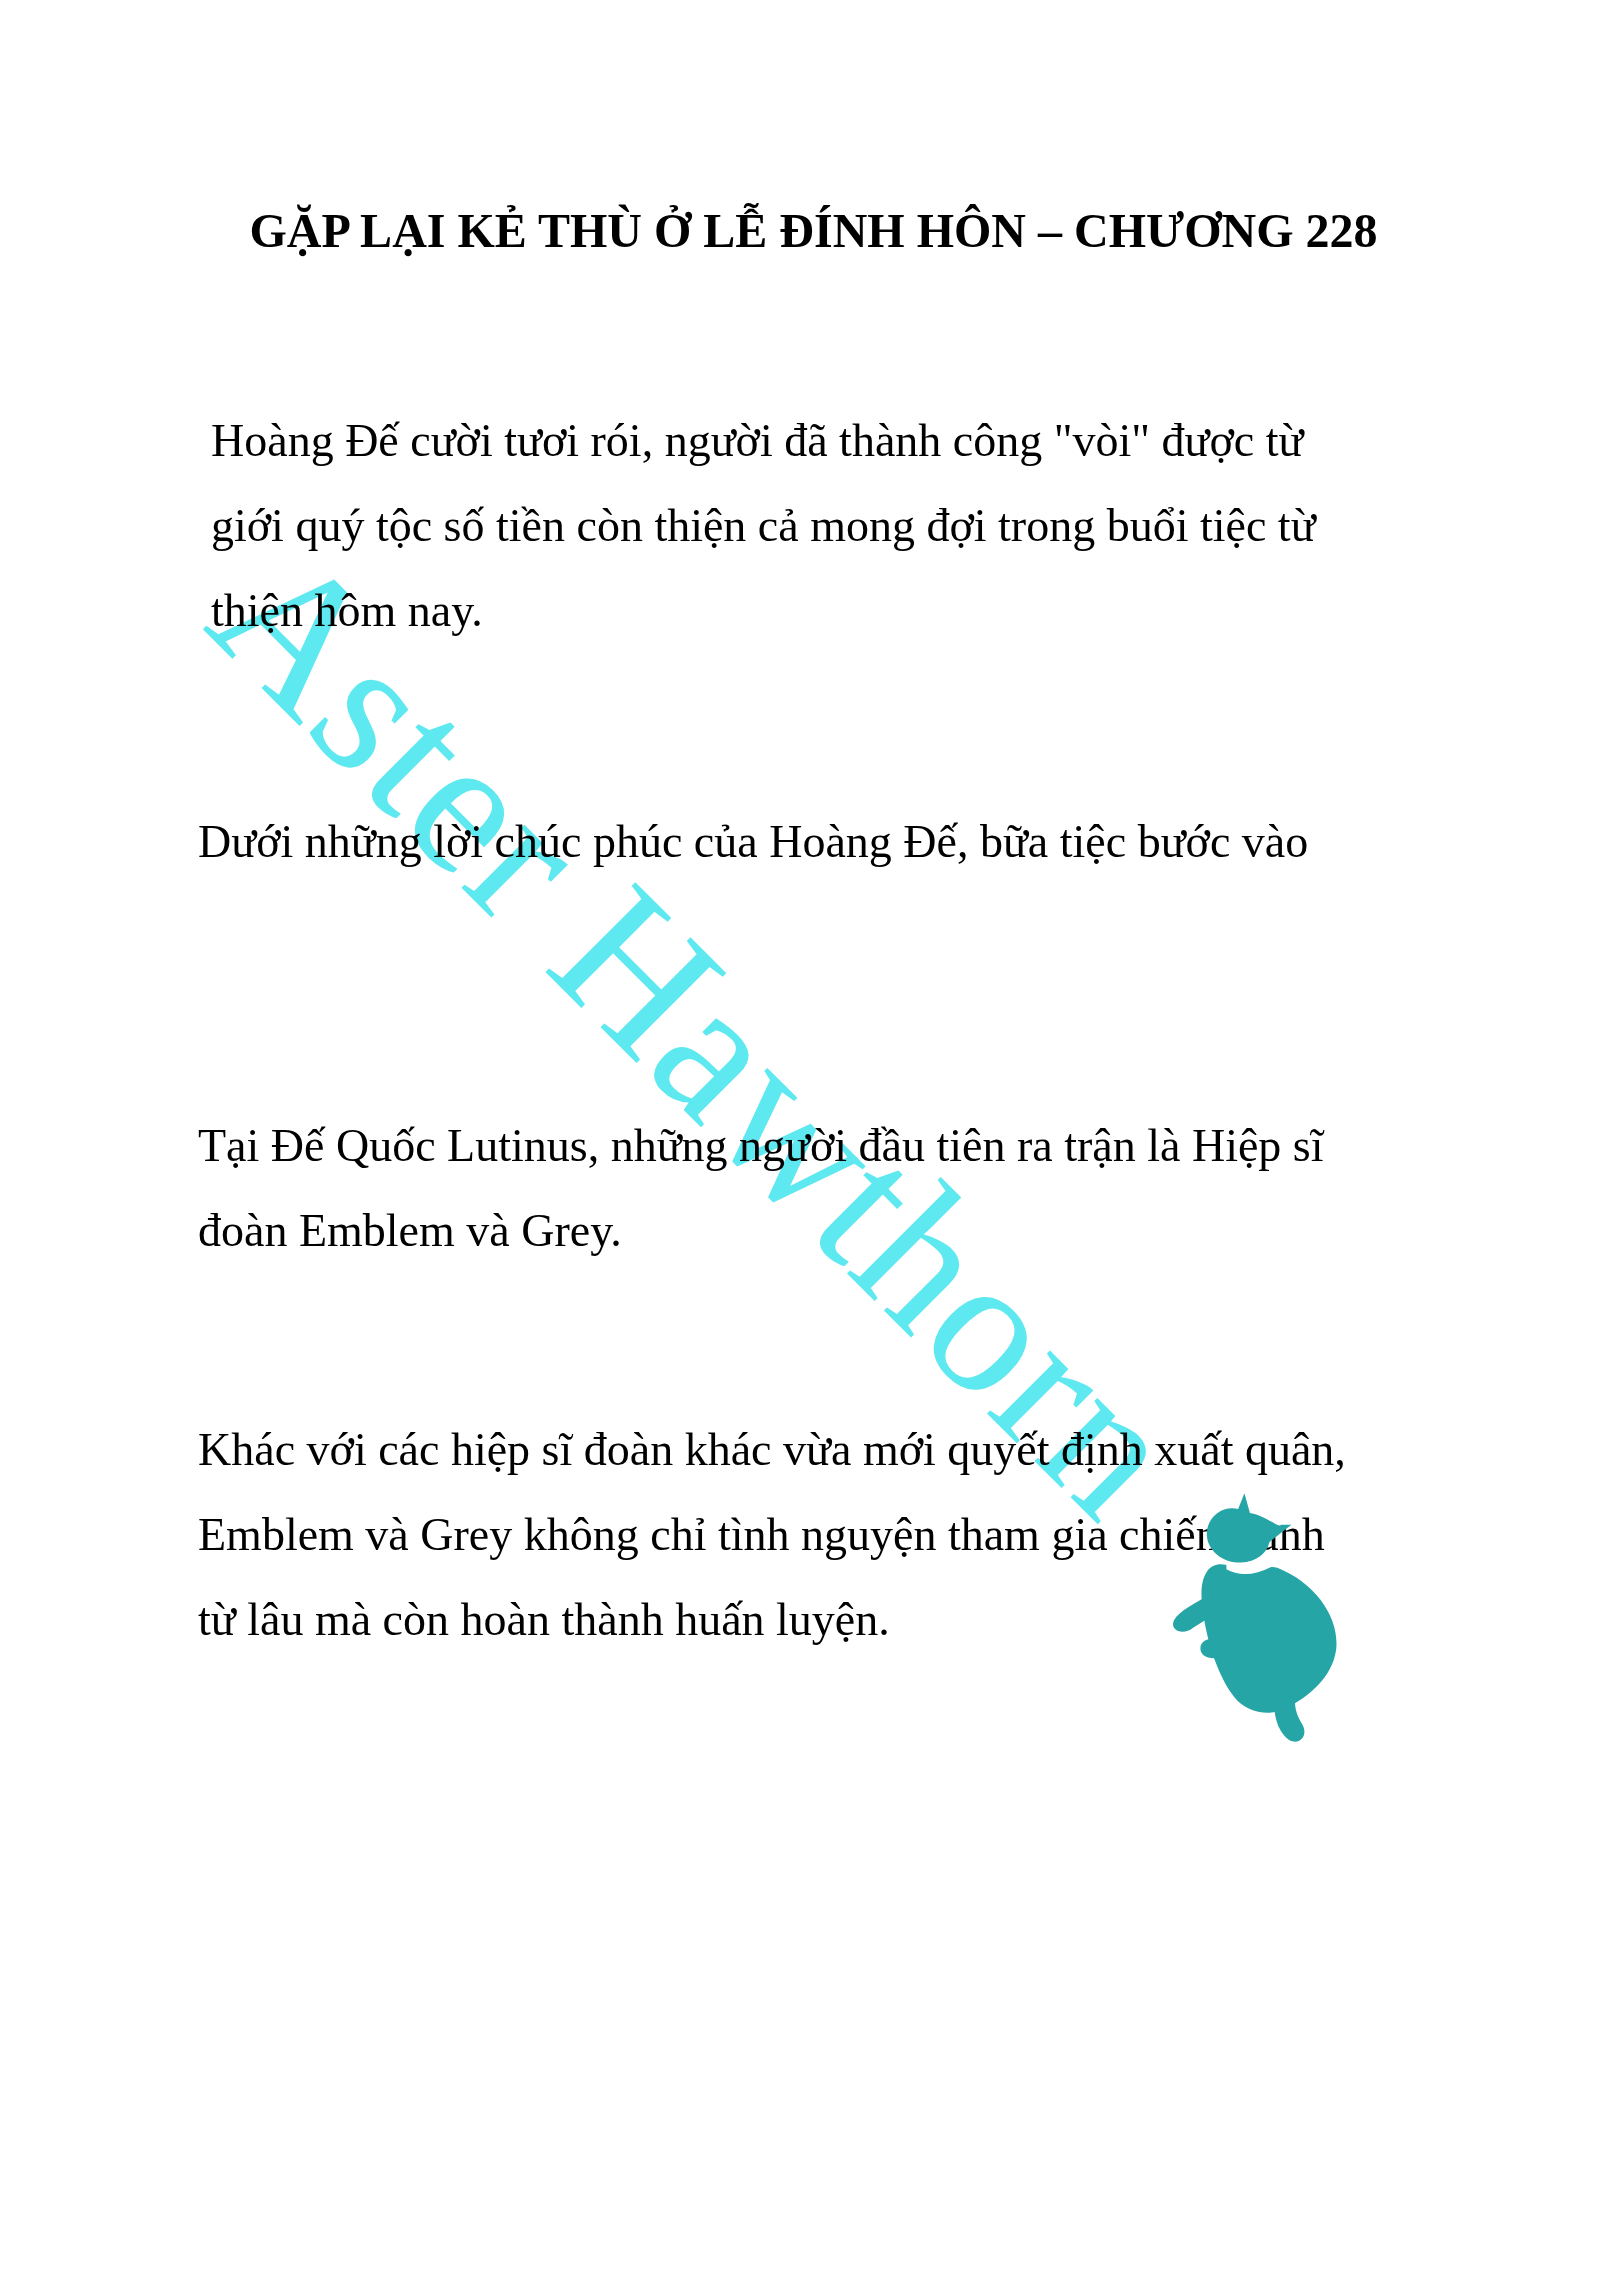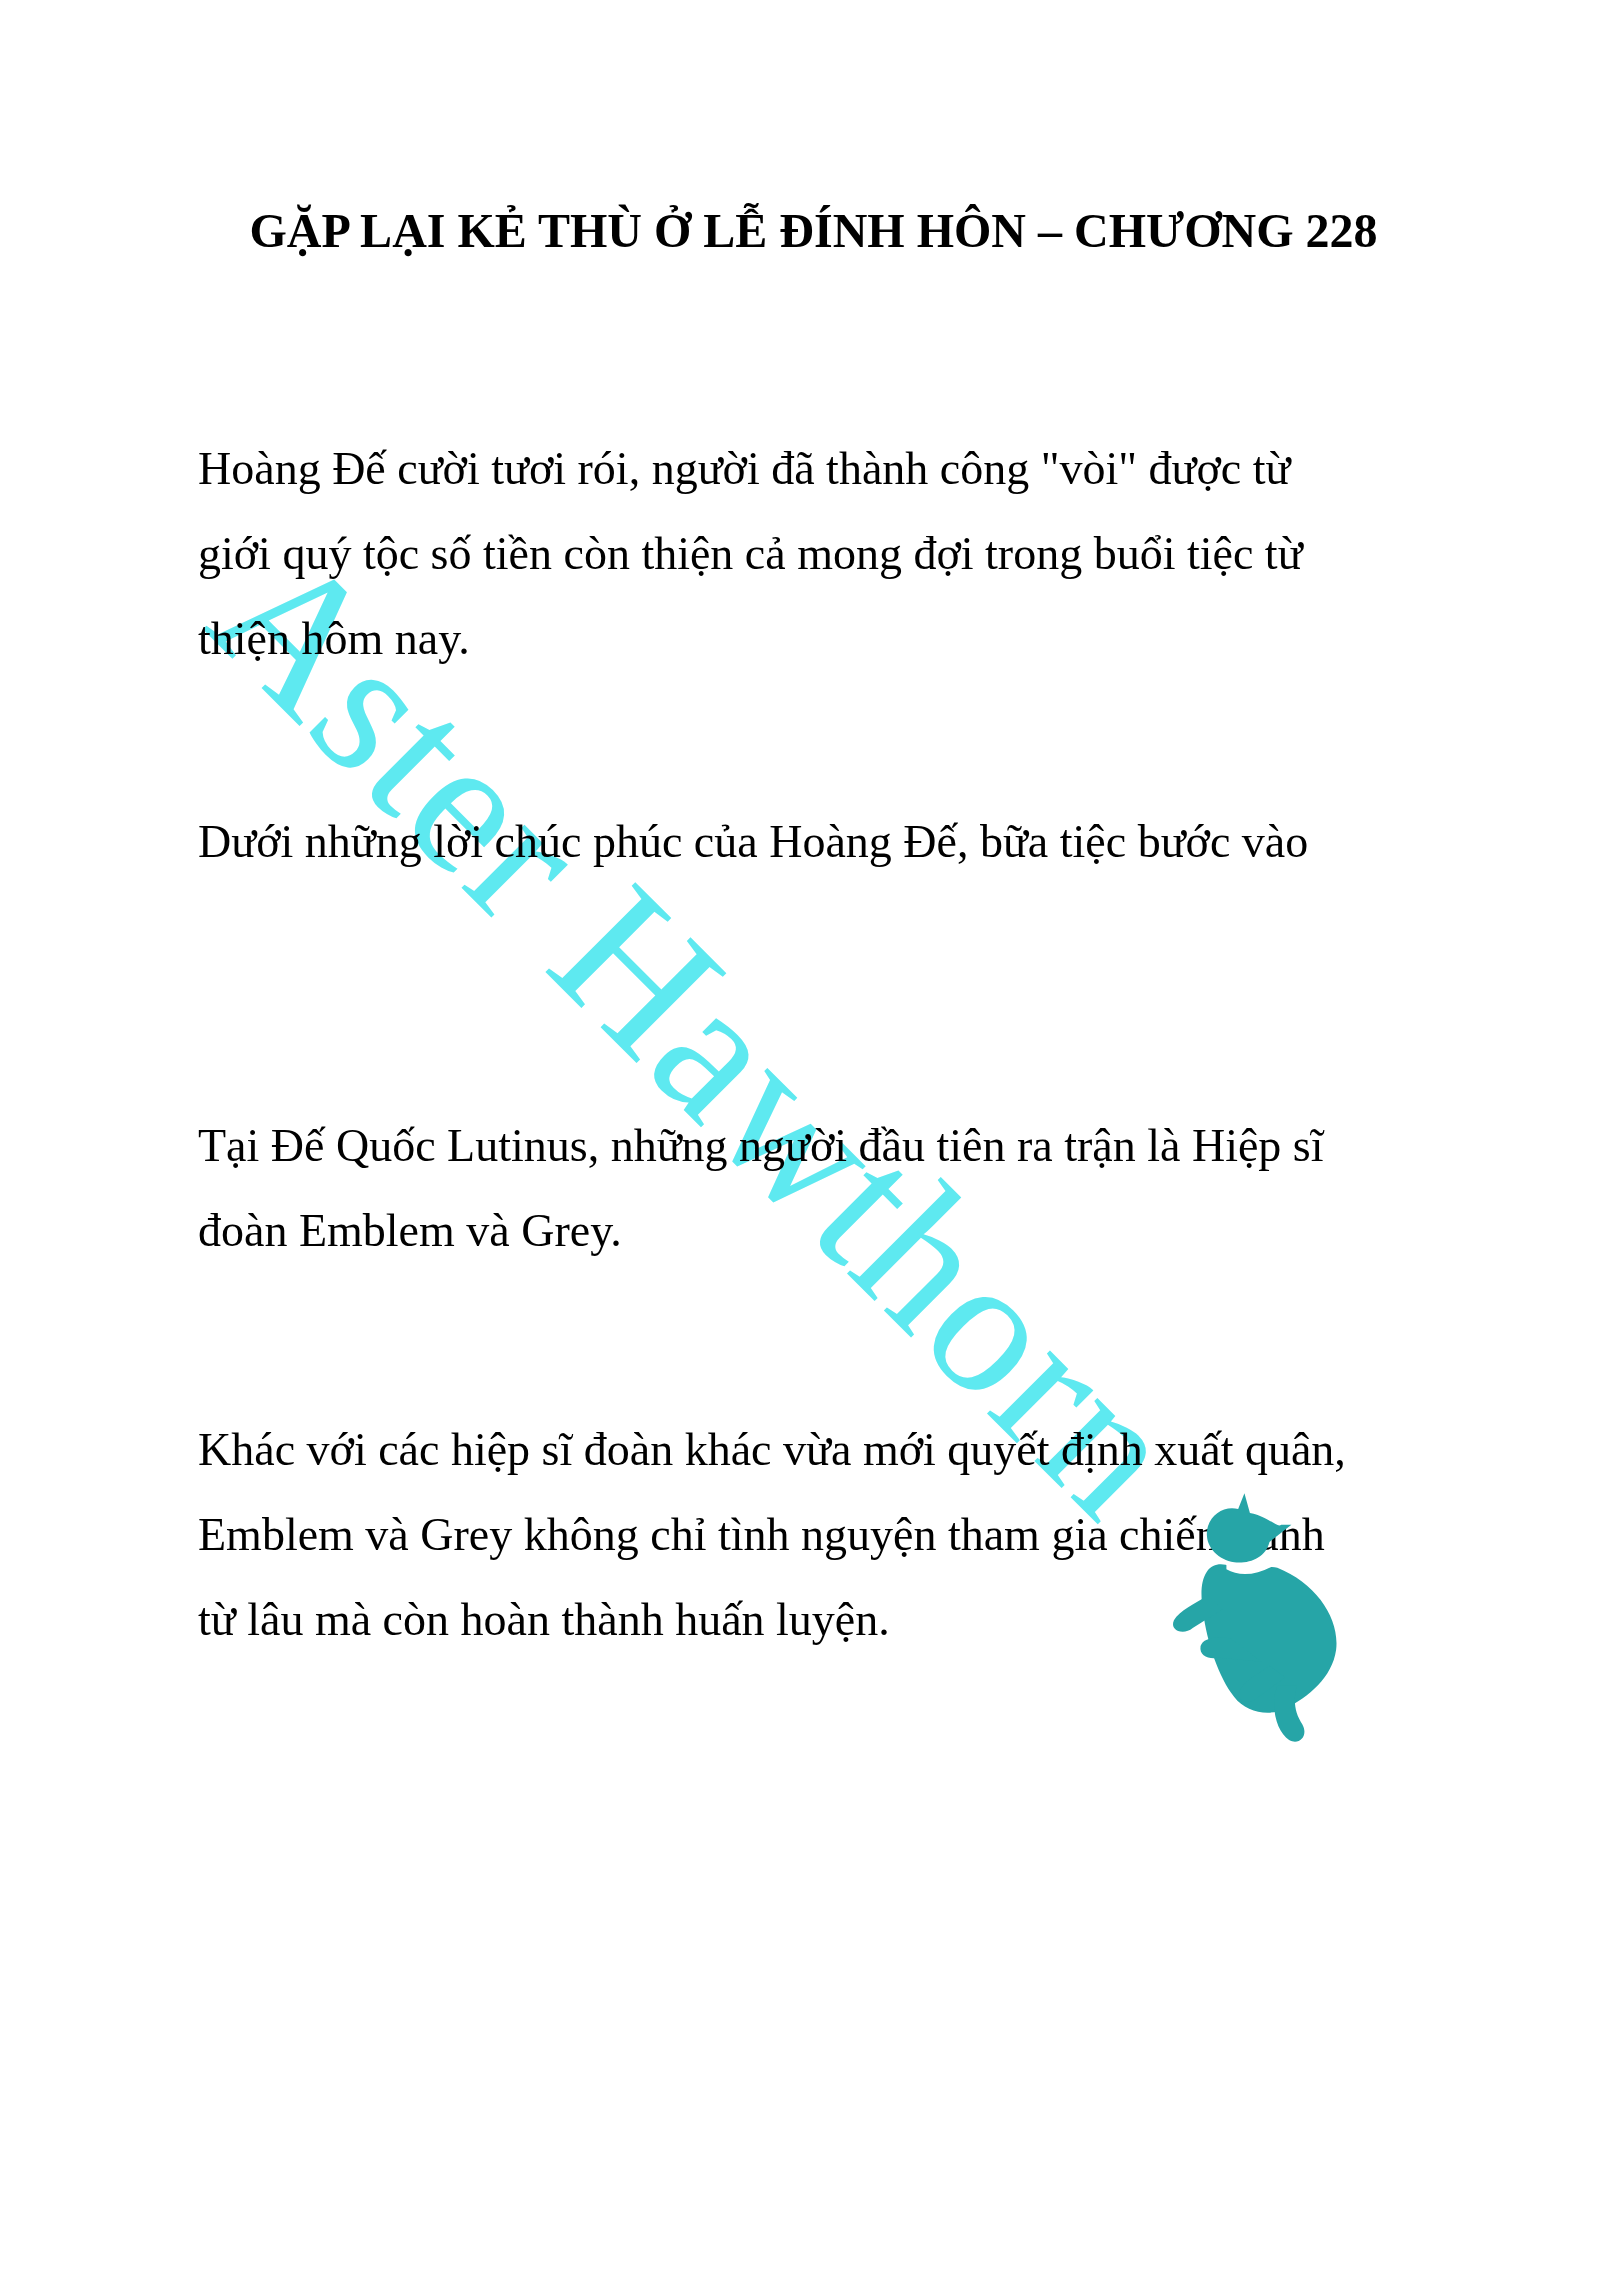--- a/index.html
+++ b/index.html
@@ -71,21 +71,21 @@
   </style>
 </head>
 <body>
 
 <div class="page">
 
   <div class="watermark">Aster Hawthorn</div>
 
   <h1 class="title" style="margin:3px;">GẶP LẠI KẺ THÙ Ở LỄ ĐÍNH HÔN – CHƯƠNG 228</h1>
 
-  <div class="paragraph" style="top:426px;">
+  <div class="paragraph" style="top:398px;margin-left:13px;">
     <span class="line">Hoàng Đế cười tươi rói, người đã thành công "vòi" được từ</span>
     <span class="line">giới quý tộc số tiền còn thiện cả mong đợi trong buổi tiệc từ</span>
     <span class="line">thiện hôm nay.</span>
   </div>
 
   <div class="paragraph" style="top:799px;">
     <span class="line">Dưới những lời chúc phúc của Hoàng Đế, bữa tiệc bước vào</span>
   </div>
 
   <div class="paragraph" style="top:1103px;">

